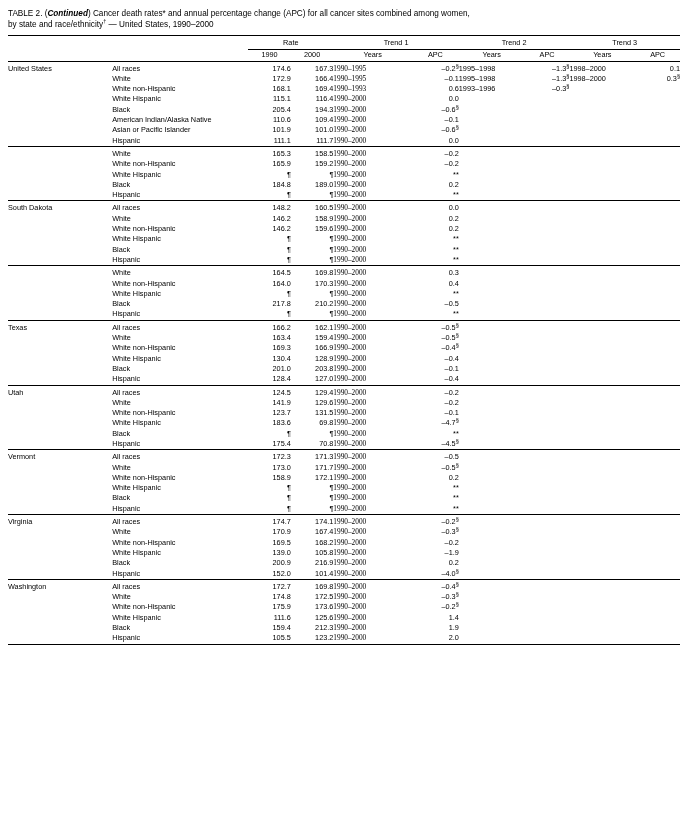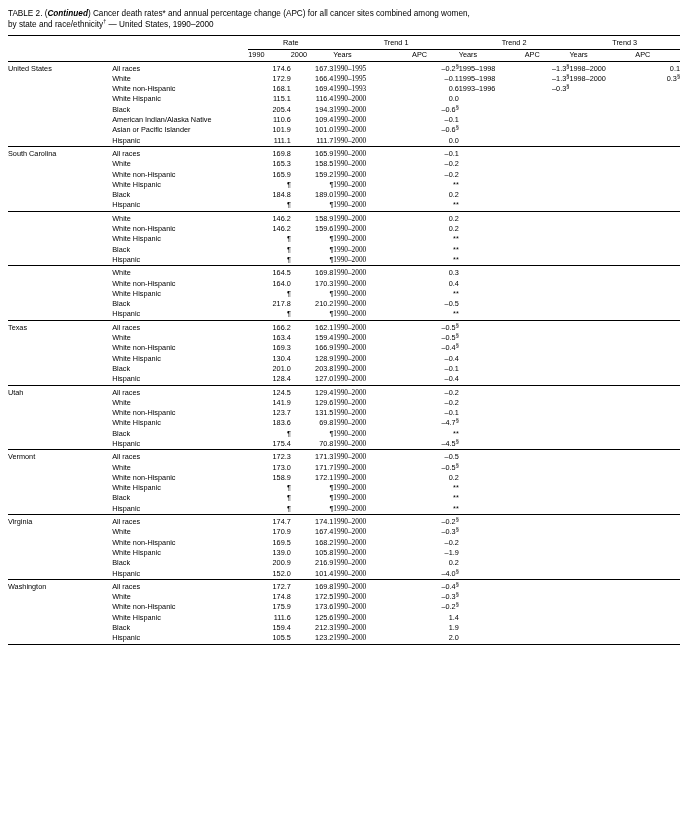--- a/index.html
+++ b/index.html
@@ -65,21 +65,21 @@
     text-align: center;
     font-size: 7.4px;
     padding-bottom: 1px;
   }
   .span-line {
     border-bottom: 0.7px solid #000;
     display: block;
     padding-bottom: 1px;
   }
   .col-head td {
-    text-align: left;
+    text-align: center;
     font-size: 7.3px;
     padding-bottom: 2px;
   }
   .col-head td.left { text-align: left; }
 
   .num { text-align: right; padding-right: 13px; }
   .apc  { text-align: right; padding-right: 13px; }
   .apc2 { text-align: right; padding-right: 10px; }
   .yr   { text-align: left; padding-left: 6px; font-family: Liberation Serif, serif; }
   .yr2  { text-align: left; padding-left: 4px; }
@@ -252,32 +252,20 @@
           <td class="yr">1990–2000</td>
           <td class="apc">0.0</td>
           <td class="yr2"></td>
           <td class="apc2"></td>
           <td class="yr2"></td>
           <td class="apc2"></td>
         </tr>
         <tr class="rule-thin">
           <td colspan="10"></td>
         </tr>
-        <tr class="sec-first">
-          <td class="state">South Carolina</td>
-          <td class="ind0">All races</td>
-          <td class="num">169.8</td>
-          <td class="num">165.9</td>
-          <td class="yr">1990–2000</td>
-          <td class="apc">–0.1</td>
-          <td class="yr2"></td>
-          <td class="apc2"></td>
-          <td class="yr2"></td>
-          <td class="apc2"></td>
-        </tr>
         <tr>
           <td class="state"></td>
           <td class="ind0">White</td>
           <td class="num">165.3</td>
           <td class="num">158.5</td>
           <td class="yr">1990–2000</td>
           <td class="apc">–0.2</td>
           <td class="yr2"></td>
           <td class="apc2"></td>
           <td class="yr2"></td>
@@ -326,20 +314,32 @@
           <td class="num">¶</td>
           <td class="yr">1990–2000</td>
           <td class="apc">**</td>
           <td class="yr2"></td>
           <td class="apc2"></td>
           <td class="yr2"></td>
           <td class="apc2"></td>
         </tr>
         <tr class="rule-thin">
           <td colspan="10"></td>
+        </tr>
+        <tr class="sec-first">
+          <td class="state">South Dakota</td>
+          <td class="ind0">All races</td>
+          <td class="num">148.2</td>
+          <td class="num">160.5</td>
+          <td class="yr">1990–2000</td>
+          <td class="apc">0.0</td>
+          <td class="yr2"></td>
+          <td class="apc2"></td>
+          <td class="yr2"></td>
+          <td class="apc2"></td>
         </tr>
         <tr>
           <td class="state"></td>
           <td class="ind0">White</td>
           <td class="num">146.2</td>
           <td class="num">158.9</td>
           <td class="yr">1990–2000</td>
           <td class="apc">0.2</td>
           <td class="yr2"></td>
           <td class="apc2"></td>

